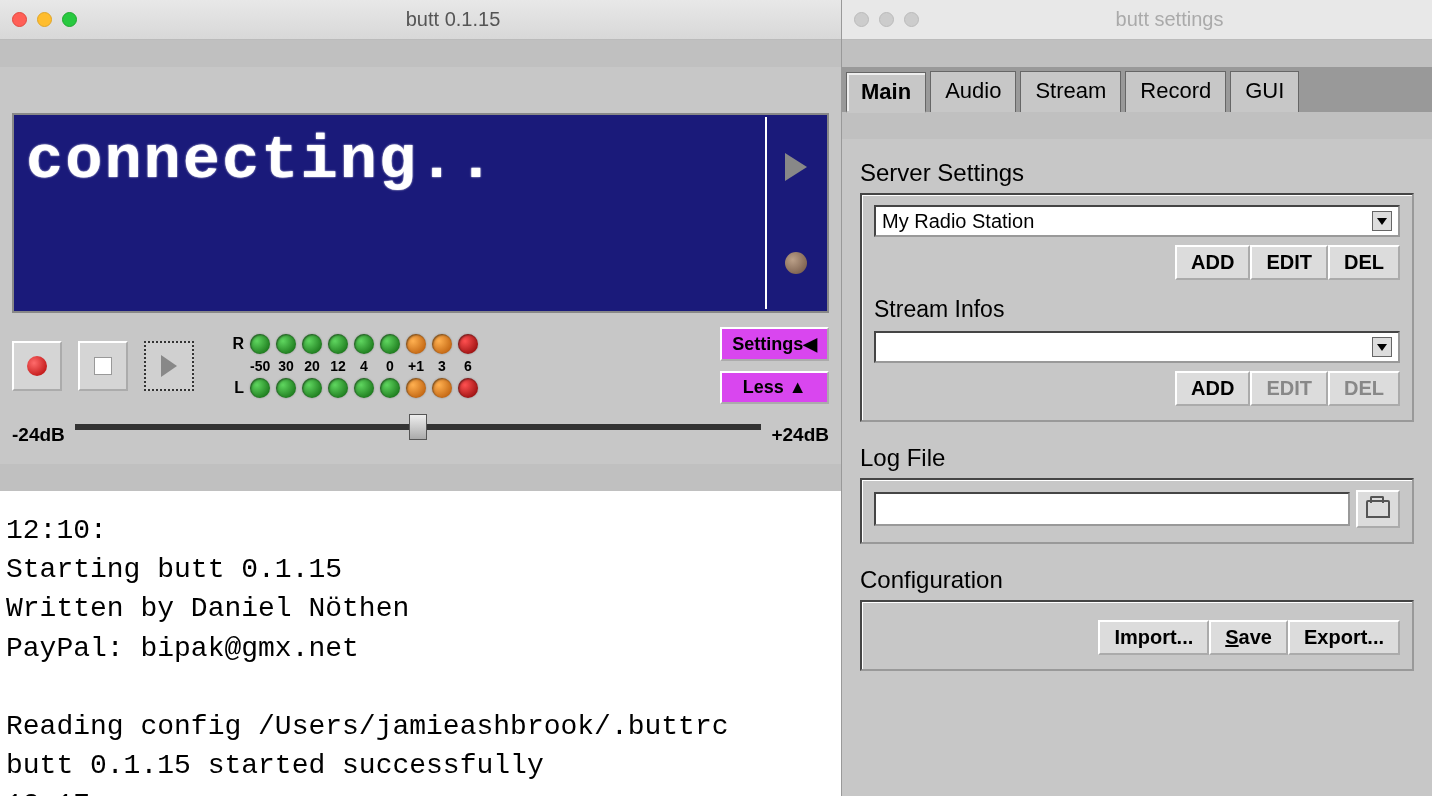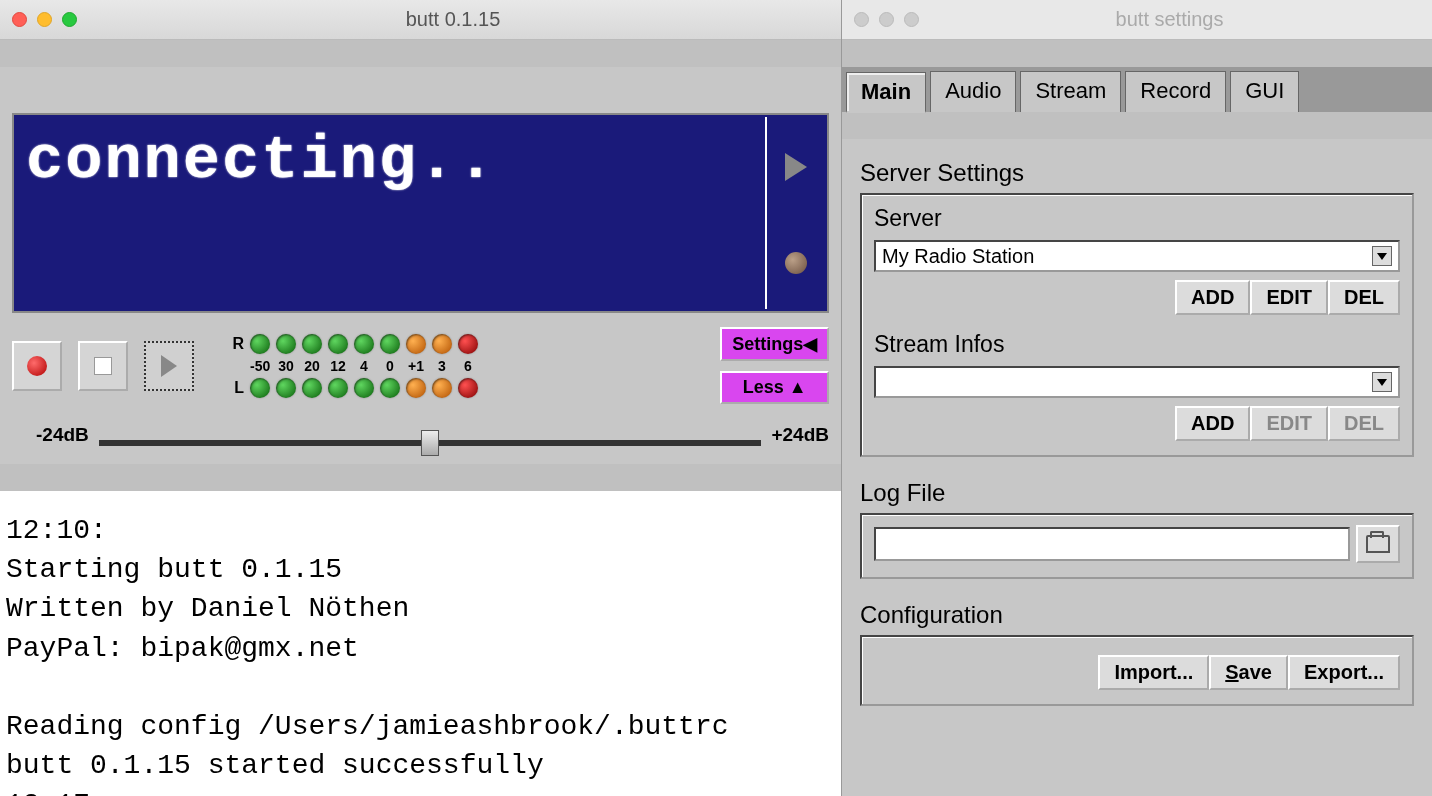--- a/index.html
+++ b/index.html
@@ -34,21 +34,21 @@
   .meter-row { display:flex; align-items:center; gap:6px;}
   .meter-row span.lbl { width:20px; text-align:right;}
   .led { width:20px; height:20px; border-radius:50%; display:inline-block; box-shadow: inset 1px 1px 2px rgba(0,0,0,0.5), 0 0 2px rgba(0,0,0,0.3);}
   .led.g { background: radial-gradient(circle at 35% 35%, #5fd65f, #0a5f0a);}
   .led.o { background: radial-gradient(circle at 35% 35%, #ffb050, #b05000);}
   .led.r { background: radial-gradient(circle at 35% 35%, #ff5050, #800000);}
   .meter-scale { display:flex; gap:6px; font-size:14px; font-weight:bold; padding-left:26px;}
   .meter-scale span{ width:20px; text-align:center;}
   .right-btns { display:flex; flex-direction:column; gap:10px; margin-left:auto;}
   .smallbtn { background:#d946ef; border:2px outset #fff; padding:4px 10px; font-size:18px; font-weight:bold; cursor:pointer; white-space:nowrap; text-align:center;}
-  .gain-row { display:flex; align-items:flex-end; gap:10px; padding: 14px 0 8px 0; margin-left: 24px;}
+  .gain-row { display:flex; align-items:flex-start; gap:10px; padding: 14px 0 8px 0;}
   .gain-lbl { font-size:19px; font-weight:bold;}
   .slider { flex:1; height:6px; background:#333; position:relative;}
   .slider-thumb { position:absolute; left:50%; top:-10px; width:18px; height:26px; background:linear-gradient(#eee,#aaa); border:1px solid #555; transform:translateX(-50%);}
   .logarea { flex:1; background:#fff; font-family:"Courier New",monospace; font-size:28px; padding: 20px 6px; white-space:pre; overflow:hidden; line-height:1.4;}
   
   .tabs-bar { background:#999; display:flex; padding:4px 4px 0 4px; gap:4px;}
   .tab { background:#c7c7c7; border:1px solid #666; border-bottom:none; padding:6px 14px; font-size:22px; cursor:pointer;}
   .tab.selected { background:#c7c7c7; font-weight:bold; border-bottom:2px solid #c7c7c7; position:relative; top:1px; box-shadow:inset 2px 2px 0 #eee;}
   .settings-body { flex:1; background:#c7c7c7; padding: 20px 18px; font-size:21px;}
   .group { border:2px inset #999; padding: 10px 12px 14px 12px; margin-bottom: 22px; box-shadow: inset 1px 1px 0 #fff;}
@@ -180,21 +180,20 @@
     <div class="tab selected">Main</div>
     <div class="tab">Audio</div>
     <div class="tab">Stream</div>
     <div class="tab">Record</div>
     <div class="tab">GUI</div>
   </div>
 
   <div class="settings-body">
     <div class="hdr">Server Settings</div>
     <div class="group">
-      <div class="group-title">Server</div>
       <div class="combo">
         <span>My Radio Station</span>
         <div class="cbarrow"></div>
       </div>
       <div class="btnrow">
         <div class="winbtn">ADD</div>
         <div class="winbtn">EDIT</div>
         <div class="winbtn">DEL</div>
       </div>
 

